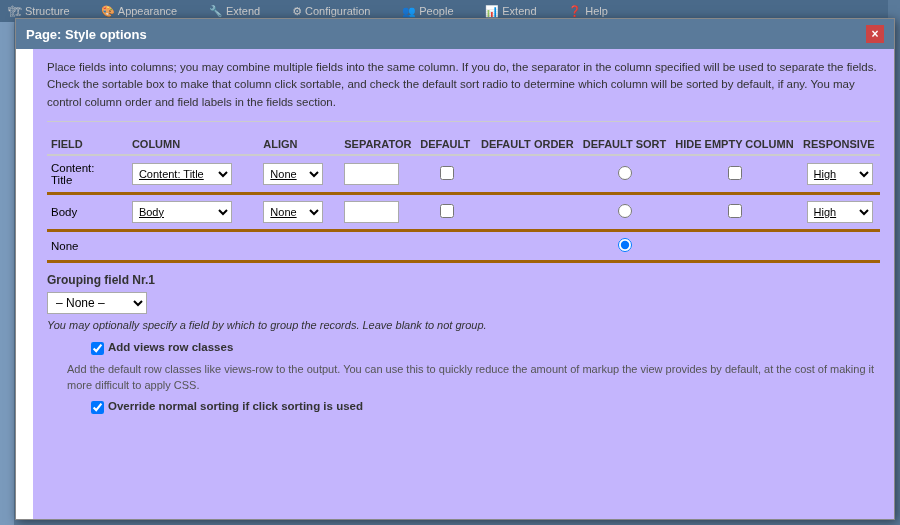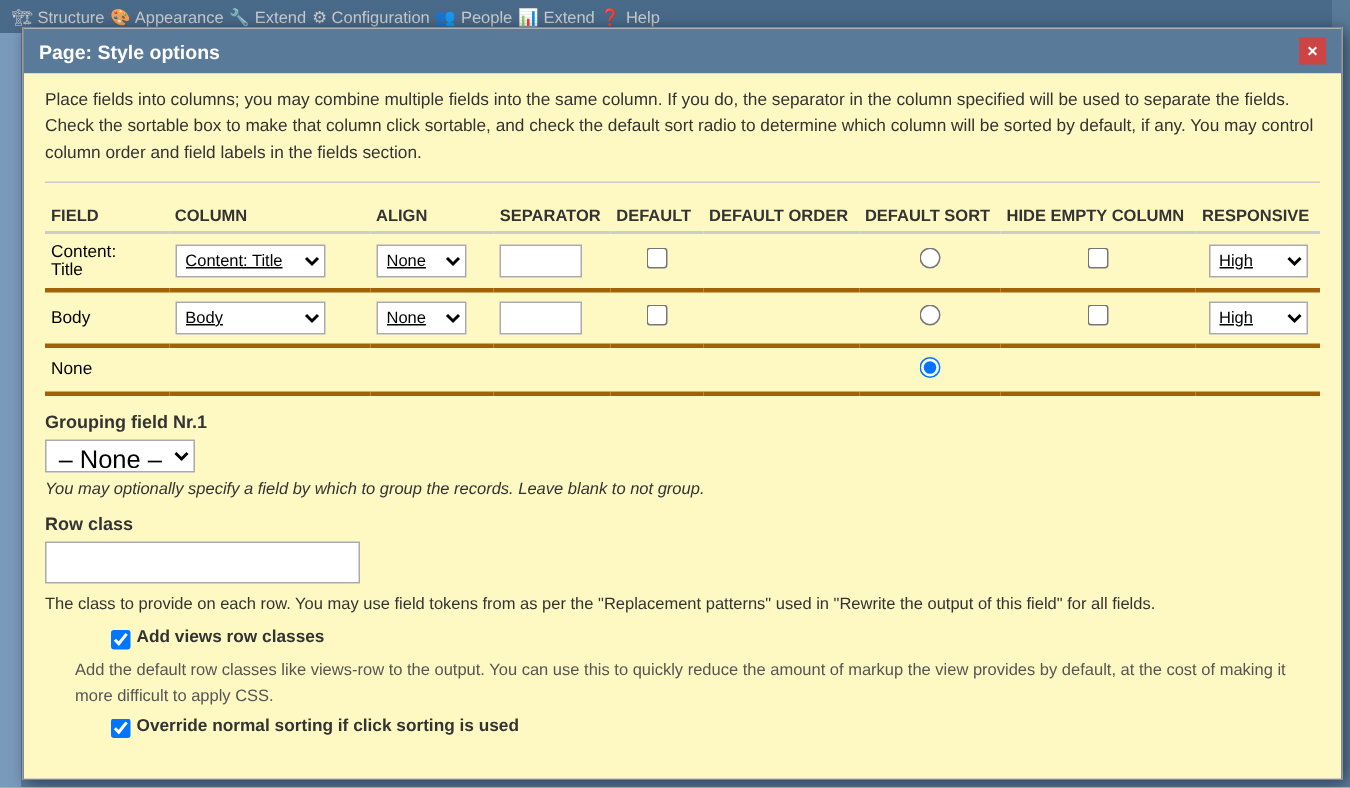--- a/index.html
+++ b/index.html
@@ -15,21 +15,21 @@
 
     
     .bg-nav {
       position: absolute;
       top: 0; left: 0; right: 12px;
       height: 22px;
       background: #4a6a8a;
       display: flex;
       align-items: center;
       padding: 0 8px;
-      gap: 4px;
+      gap: 32px;
     }
     .bg-nav span {
       color: #ccc;
       font-size: 11px;
     }
 
     
     .modal {
       position: absolute;
       top: 18px;
@@ -68,21 +68,22 @@
       display: flex;
       align-items: center;
       justify-content: center;
       font-weight: bold;
     }
 
     .modal-body {
       flex: 1;
       overflow-y: auto;
       padding: 10px 14px;
-      background: #fef9c3;
+      background: #c4b5fd;
+      margin-left: 17px;
     }
 
     .description-text {
       color: #333;
       font-size: 11.5px;
       line-height: 1.5;
       margin-bottom: 12px;
       border-bottom: 1px solid #ccc;
       padding-bottom: 10px;
     }
@@ -150,21 +151,21 @@
 
     
     .section-label {
       font-size: 12px;
       font-weight: bold;
       color: #333;
       margin-bottom: 5px;
       margin-top: 8px;
     }
     .grouping-select {
-      font-size: 17px;
+      font-size: 12px;
       padding: 2px 4px;
       border: 1px solid #aaa;
       background: #fff;
       height: 22px;
       width: 100px;
     }
     .section-desc {
       font-size: 11px;
       color: #333;
       margin-top: 5px;
@@ -358,25 +359,20 @@
     </table>
 
     <div>
       <div class="section-label">Grouping field Nr.1</div>
       <select class="grouping-select">
         <option>– None –</option>
       </select>
       <div class="section-desc">You may optionally specify a field by which to group the records. Leave blank to not group.</div>
     </div>
 
-    <div>
-      <div class="section-label">Row class</div>
-      <input type="text" class="row-class-input" value="" style="">
-      <div class="row-class-desc">The class to provide on each row. You may use field tokens from as per the "Replacement patterns" used in "Rewrite the output of this field" for all fields.</div>
-    </div>
 
     <div>
       <div class="checkbox-row">
         <input type="checkbox" checked="" style="">
         <span class="checkbox-label">Add views row classes</span>
       </div>
       <div class="checkbox-desc">Add the default row classes like views-row to the output. You can use this to quickly reduce the amount of markup the view provides by default, at the cost of making it more difficult to apply CSS.</div>
     </div>
 
     <div class="checkbox-row" style="margin-top:6px;">

